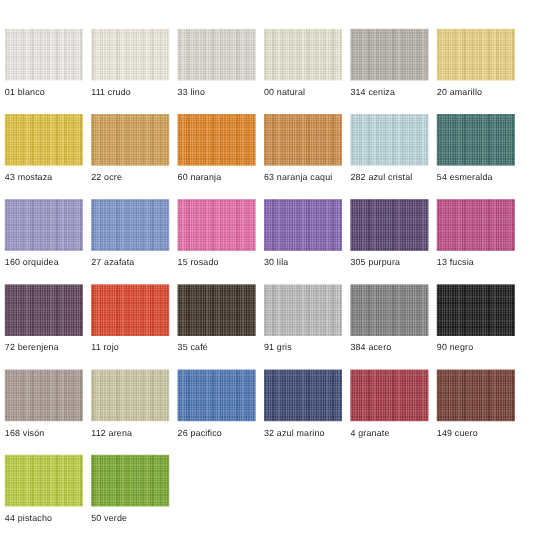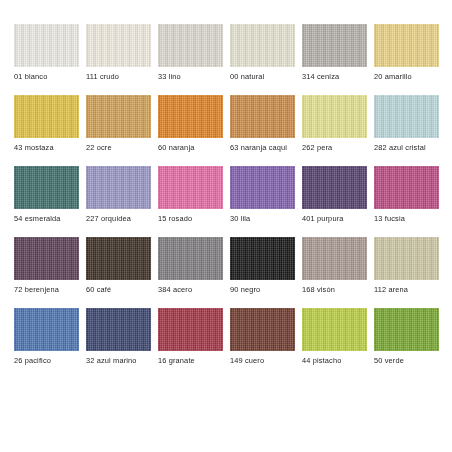--- a/index.html
+++ b/index.html
@@ -24,21 +24,21 @@
     box-sizing: border-box;
     padding: 24px 0 0 0;
   }
 
   .swatch-grid {
     display: grid;
     grid-template-columns: repeat(6, 65px);
     grid-template-rows: repeat(6, 70px);
     column-gap: 7px;
     row-gap: 1px;
-    margin-left: 14px;
+    margin-left: 4px;
   }
 
   .swatch-cell {
     width: 65px;
     height: 70px;
     display: flex;
     flex-direction: column;
     align-items: flex-start;
     justify-content: flex-start;
   }
@@ -131,58 +131,66 @@
       </div>
       <div class="swatch-cell">
         <div class="swatch-chip" title="60 naranja" style="background-color: rgb(226, 129, 31);"></div>
         <div class="swatch-label">60 naranja</div>
       </div>
       <div class="swatch-cell">
         <div class="swatch-chip" title="63 naranja caqui" style="background-color: rgb(205, 138, 69);"></div>
         <div class="swatch-label">63 naranja caqui</div>
       </div>
       <div class="swatch-cell">
-        <div class="swatch-chip" title="262 pera" style="background-color: rgb(229, 228, 141);"></div>
-        <div class="swatch-label">262 pera</div>
-      </div>
-      <div class="swatch-cell">
         <div class="swatch-chip" title="282 azul cristal" style="background-color: rgb(188, 216, 221);"></div>
         <div class="swatch-label">282 azul cristal</div>
       </div>
       <div class="swatch-cell">
         <div class="swatch-chip" title="54 esmeralda" style="background-color: rgb(60, 110, 106);"></div>
         <div class="swatch-label">54 esmeralda</div>
       </div>
       <div class="swatch-cell">
         <div class="swatch-chip" title="385 orquidea" style="background-color: rgb(153, 151, 199);"></div>
-        <div class="swatch-label">227 orquidea</div>
+        <div class="swatch-label">160 orquidea</div>
+      </div>
+      <div class="swatch-cell">
+        <div class="swatch-chip" title="27 azafata" style="background-color: rgb(122, 148, 204);"></div>
+        <div class="swatch-label">27 azafata</div>
       </div>
       <div class="swatch-cell">
         <div class="swatch-chip" title="15 rosado" style="background-color: rgb(233, 105, 167);"></div>
         <div class="swatch-label">15 rosado</div>
       </div>
       <div class="swatch-cell">
         <div class="swatch-chip" title="70 lila" style="background-color: rgb(130, 95, 175);"></div>
         <div class="swatch-label">30 lila</div>
       </div>
       <div class="swatch-cell">
         <div class="swatch-chip" title="305 purpura" style="background-color: rgb(83, 63, 109);"></div>
-        <div class="swatch-label">401 purpura</div>
+        <div class="swatch-label">305 purpura</div>
       </div>
       <div class="swatch-cell">
         <div class="swatch-chip" title="13 fucsia" style="background-color: rgb(190, 73, 131);"></div>
         <div class="swatch-label">13 fucsia</div>
       </div>
       <div class="swatch-cell">
         <div class="swatch-chip" title="72 berenjena" style="background-color: rgb(92, 62, 86);"></div>
         <div class="swatch-label">72 berenjena</div>
       </div>
       <div class="swatch-cell">
+        <div class="swatch-chip" title="11 rojo" style="background-color: rgb(222, 65, 39);"></div>
+        <div class="swatch-label">11 rojo</div>
+      </div>
+      <div class="swatch-cell">
         <div class="swatch-chip" title="35 café" style="background-color: rgb(59, 46, 33);"></div>
-        <div class="swatch-label">60 café</div>
+        <div class="swatch-label">35 café</div>
+      </div>
+      <div class="swatch-cell">
+        <div class="swatch-chip" title="91 gris" style="background-color: rgb(188, 188, 190);"></div>
+        <div class="swatch-label">91 gris</div>
       </div>
       <div class="swatch-cell">
         <div class="swatch-chip" title="384 acero" style="background-color: rgb(127, 125, 127);"></div>
         <div class="swatch-label">384 acero</div>
       </div>
       <div class="swatch-cell">
         <div class="swatch-chip" title="90 negro" style="background-color: rgb(21, 21, 21);"></div>
         <div class="swatch-label">90 negro</div>
       </div>
       <div class="swatch-cell">
@@ -196,21 +204,21 @@
       <div class="swatch-cell">
         <div class="swatch-chip" title="26 pacifico" style="background-color: rgb(73, 115, 179);"></div>
         <div class="swatch-label">26 pacifico</div>
       </div>
       <div class="swatch-cell">
         <div class="swatch-chip" title="21 azul marino" style="background-color: rgb(56, 67, 111);"></div>
         <div class="swatch-label">32 azul marino</div>
       </div>
       <div class="swatch-cell">
         <div class="swatch-chip" title="16 granate" style="background-color: rgb(164, 51, 66);"></div>
-        <div class="swatch-label">16 granate</div>
+        <div class="swatch-label">4 granate</div>
       </div>
       <div class="swatch-cell">
         <div class="swatch-chip" title="149 cuero" style="background-color: rgb(112, 57, 44);"></div>
         <div class="swatch-label">149 cuero</div>
       </div>
       <div class="swatch-cell">
         <div class="swatch-chip" title="52 pistacho" style="background-color: rgb(187, 208, 62);"></div>
         <div class="swatch-label">44 pistacho</div>
       </div>
       <div class="swatch-cell">

